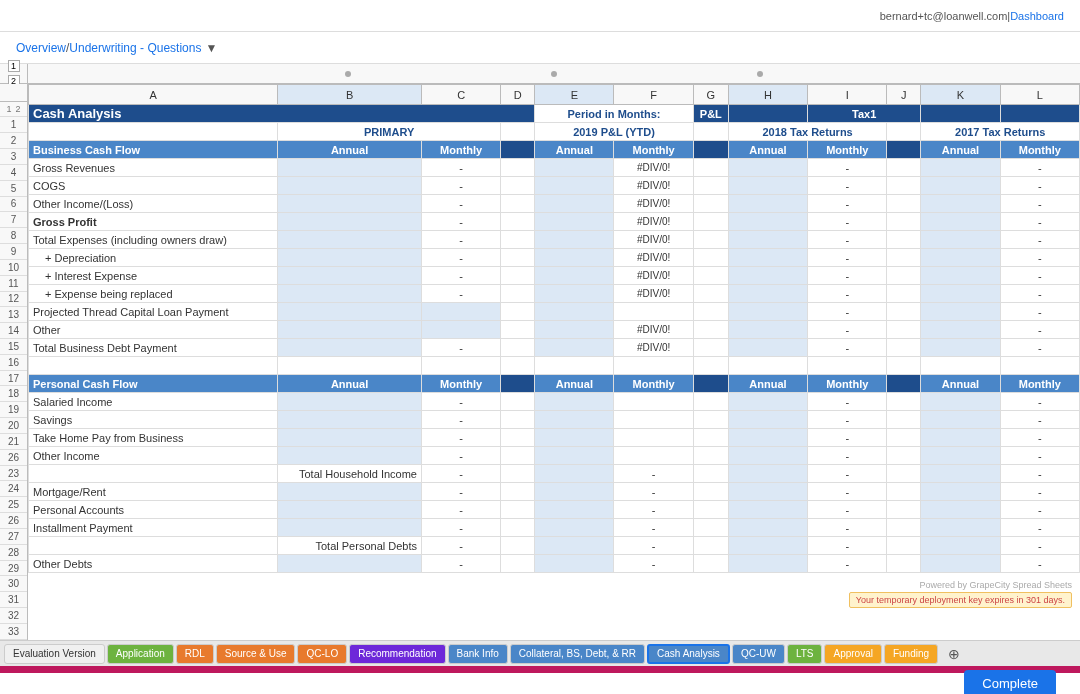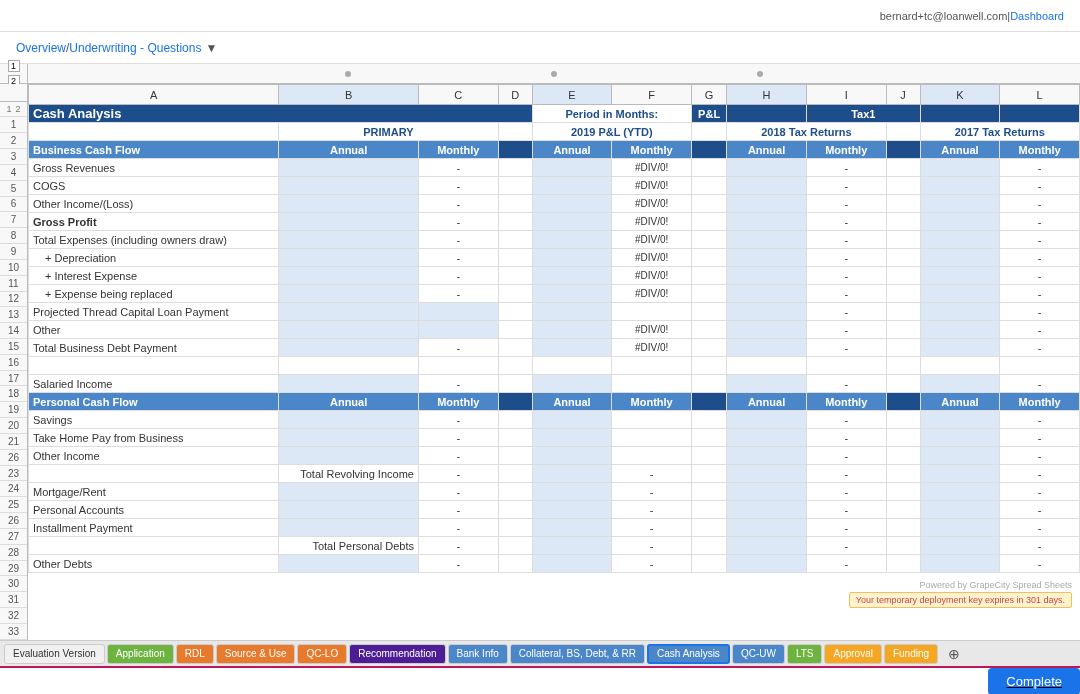--- a/index.html
+++ b/index.html
@@ -113,26 +113,25 @@
       cursor: pointer;
       color: #333;
       white-space: nowrap;
     }
     .tab-add { background: none; font-size: 14px; color: #555; }
 
     
     .bottom-bar {
       height: 28px;
       background: #fff;
-      border-top: 2px solid #be185d;
+      border-top: 7px solid #be185d;
       display: flex;
       align-items: center;
       justify-content: flex-end;
-      padding: 0 0;
-      text-decoration: underline;
+      padding: 0 24px;
     }
     .complete-btn {
       background: #1a73e8;
       color: #fff;
       border: none;
       border-radius: 4px;
       padding: 6px 18px;
       font-size: 13px;
       cursor: pointer;
       font-weight: 500;
@@ -448,48 +447,48 @@
               <td style="background: rgb(255, 255, 255);"></td>
               <td style="background: rgb(255, 255, 255);"></td>
               <td style="background: rgb(255, 255, 255);"></td>
               <td style="background: rgb(255, 255, 255);"></td>
               <td style="background: rgb(255, 255, 255);"></td>
               <td style="background: rgb(255, 255, 255);"></td>
               <td style="background: rgb(255, 255, 255);"></td>
               <td style="background: rgb(255, 255, 255);"></td>
             </tr>
             <tr>
+              <td style="background: rgb(74, 134, 200); color: rgb(255, 255, 255); font-weight: bold;">Personal Cash Flow</td>
+              <td style="background: rgb(74, 134, 200); color: rgb(255, 255, 255); font-weight: bold; text-align: center;">Annual</td>
+              <td style="background: rgb(74, 134, 200); color: rgb(255, 255, 255); font-weight: bold; text-align: center;">Monthly</td>
+              <td style="background: rgb(30, 77, 140);"></td>
+              <td style="background: rgb(74, 134, 200); color: rgb(255, 255, 255); font-weight: bold; text-align: center;">Annual</td>
+              <td style="background: rgb(74, 134, 200); color: rgb(255, 255, 255); font-weight: bold; text-align: center;">Monthly</td>
+              <td style="background: rgb(30, 77, 140);"></td>
+              <td style="background: rgb(74, 134, 200); color: rgb(255, 255, 255); font-weight: bold; text-align: center;">Annual</td>
+              <td style="background: rgb(74, 134, 200); color: rgb(255, 255, 255); font-weight: bold; text-align: center;">Monthly</td>
+              <td style="background: rgb(30, 77, 140);"></td>
+              <td style="background: rgb(74, 134, 200); color: rgb(255, 255, 255); font-weight: bold; text-align: center;">Annual</td>
+              <td style="background: rgb(74, 134, 200); color: rgb(255, 255, 255); font-weight: bold; text-align: center;">Monthly</td>
+            </tr>
+            <tr>
               <td>Salaried Income</td>
               <td style="background: rgb(220, 232, 245);"></td>
               <td style="background: rgb(255, 255, 255); text-align: center;">-</td>
               <td style="background: rgb(255, 255, 255);"></td>
               <td style="background: rgb(220, 232, 245);"></td>
               <td style="background: rgb(255, 255, 255);"></td>
               <td style="background: rgb(255, 255, 255);"></td>
               <td style="background: rgb(220, 232, 245);"></td>
               <td style="background: rgb(255, 255, 255); text-align: center;">-</td>
               <td style="background: rgb(255, 255, 255);"></td>
               <td style="background: rgb(220, 232, 245);"></td>
               <td style="background: rgb(255, 255, 255); text-align: center;">-</td>
             </tr>
             <tr>
-              <td style="background: rgb(74, 134, 200); color: rgb(255, 255, 255); font-weight: bold;">Personal Cash Flow</td>
-              <td style="background: rgb(74, 134, 200); color: rgb(255, 255, 255); font-weight: bold; text-align: center;">Annual</td>
-              <td style="background: rgb(74, 134, 200); color: rgb(255, 255, 255); font-weight: bold; text-align: center;">Monthly</td>
-              <td style="background: rgb(30, 77, 140);"></td>
-              <td style="background: rgb(74, 134, 200); color: rgb(255, 255, 255); font-weight: bold; text-align: center;">Annual</td>
-              <td style="background: rgb(74, 134, 200); color: rgb(255, 255, 255); font-weight: bold; text-align: center;">Monthly</td>
-              <td style="background: rgb(30, 77, 140);"></td>
-              <td style="background: rgb(74, 134, 200); color: rgb(255, 255, 255); font-weight: bold; text-align: center;">Annual</td>
-              <td style="background: rgb(74, 134, 200); color: rgb(255, 255, 255); font-weight: bold; text-align: center;">Monthly</td>
-              <td style="background: rgb(30, 77, 140);"></td>
-              <td style="background: rgb(74, 134, 200); color: rgb(255, 255, 255); font-weight: bold; text-align: center;">Annual</td>
-              <td style="background: rgb(74, 134, 200); color: rgb(255, 255, 255); font-weight: bold; text-align: center;">Monthly</td>
-            </tr>
-            <tr>
               <td>Savings</td>
               <td style="background: rgb(220, 232, 245);"></td>
               <td style="background: rgb(255, 255, 255); text-align: center;">-</td>
               <td style="background: rgb(255, 255, 255);"></td>
               <td style="background: rgb(220, 232, 245);"></td>
               <td style="background: rgb(255, 255, 255);"></td>
               <td style="background: rgb(255, 255, 255);"></td>
               <td style="background: rgb(220, 232, 245);"></td>
               <td style="background: rgb(255, 255, 255); text-align: center;">-</td>
               <td style="background: rgb(255, 255, 255);"></td>
@@ -519,21 +518,21 @@
               <td style="background: rgb(255, 255, 255);"></td>
               <td style="background: rgb(255, 255, 255);"></td>
               <td style="background: rgb(220, 232, 245);"></td>
               <td style="background: rgb(255, 255, 255); text-align: center;">-</td>
               <td style="background: rgb(255, 255, 255);"></td>
               <td style="background: rgb(220, 232, 245);"></td>
               <td style="background: rgb(255, 255, 255); text-align: center;">-</td>
             </tr>
             <tr>
               <td></td>
-              <td style="text-align: right;">Total Revolving Income</td>
+              <td style="text-align: right;">Total Household Income</td>
               <td style="background: rgb(255, 255, 255); text-align: center;">-</td>
               <td style="background: rgb(255, 255, 255);"></td>
               <td style="background: rgb(220, 232, 245);"></td>
               <td style="background: rgb(255, 255, 255); text-align: center;">-</td>
               <td style="background: rgb(255, 255, 255);"></td>
               <td style="background: rgb(220, 232, 245);"></td>
               <td style="background: rgb(255, 255, 255); text-align: center;">-</td>
               <td style="background: rgb(255, 255, 255);"></td>
               <td style="background: rgb(220, 232, 245);"></td>
               <td style="background: rgb(255, 255, 255); text-align: center;">-</td>
@@ -618,21 +617,21 @@
 </div>
   </div>
 
 <div class="tabs-bar">
   <div style="display:flex;gap:2px;align-items:center;" id="tabs-container">
       <div class="tab" style="background: rgb(240, 240, 240); color: rgb(51, 51, 51); border: 1px solid rgb(204, 204, 204);">Evaluation Version</div>
       <div class="tab" style="background: rgb(109, 179, 63); color: rgb(255, 255, 255); border: 1px solid rgb(204, 204, 204);">Application</div>
       <div class="tab" style="background: rgb(232, 122, 45); color: rgb(255, 255, 255); border: 1px solid rgb(204, 204, 204);">RDL</div>
       <div class="tab" style="background: rgb(232, 122, 45); color: rgb(255, 255, 255); border: 1px solid rgb(204, 204, 204);">Source &amp; Use</div>
       <div class="tab" style="background: rgb(232, 122, 45); color: rgb(255, 255, 255); border: 1px solid rgb(204, 204, 204);">QC-LO</div>
-      <div class="tab" style="background: #4c1d95; color: rgb(255, 255, 255); border: 1px solid rgb(204, 204, 204);">Recommendation</div>
+      <div class="tab" style="background: #6d28d9; color: rgb(255, 255, 255); border: 1px solid rgb(204, 204, 204);">Recommendation</div>
       <div class="tab" style="background: rgb(74, 134, 200); color: rgb(255, 255, 255); border: 1px solid rgb(204, 204, 204);">Bank Info</div>
       <div class="tab" style="background: rgb(74, 134, 200); color: rgb(255, 255, 255); border: 1px solid rgb(204, 204, 204);">Collateral, BS, Debt, &amp; RR</div>
       <div class="tab" style="background: rgb(74, 134, 200); color: rgb(255, 255, 255); border: 2px solid rgb(26, 115, 232);">Cash Analysis</div>
       <div class="tab" style="background: rgb(74, 134, 200); color: rgb(255, 255, 255); border: 1px solid rgb(204, 204, 204);">QC-UW</div>
       <div class="tab" style="background: rgb(109, 179, 63); color: rgb(255, 255, 255); border: 1px solid rgb(204, 204, 204);">LTS</div>
       <div class="tab" style="background: rgb(245, 166, 35); color: rgb(255, 255, 255); border: 1px solid rgb(204, 204, 204);">Approval</div>
       <div class="tab" style="background: rgb(245, 166, 35); color: rgb(255, 255, 255); border: 1px solid rgb(204, 204, 204);">Funding</div>
     </div>
   <div class="tab tab-add">⊕</div>
 </div>

